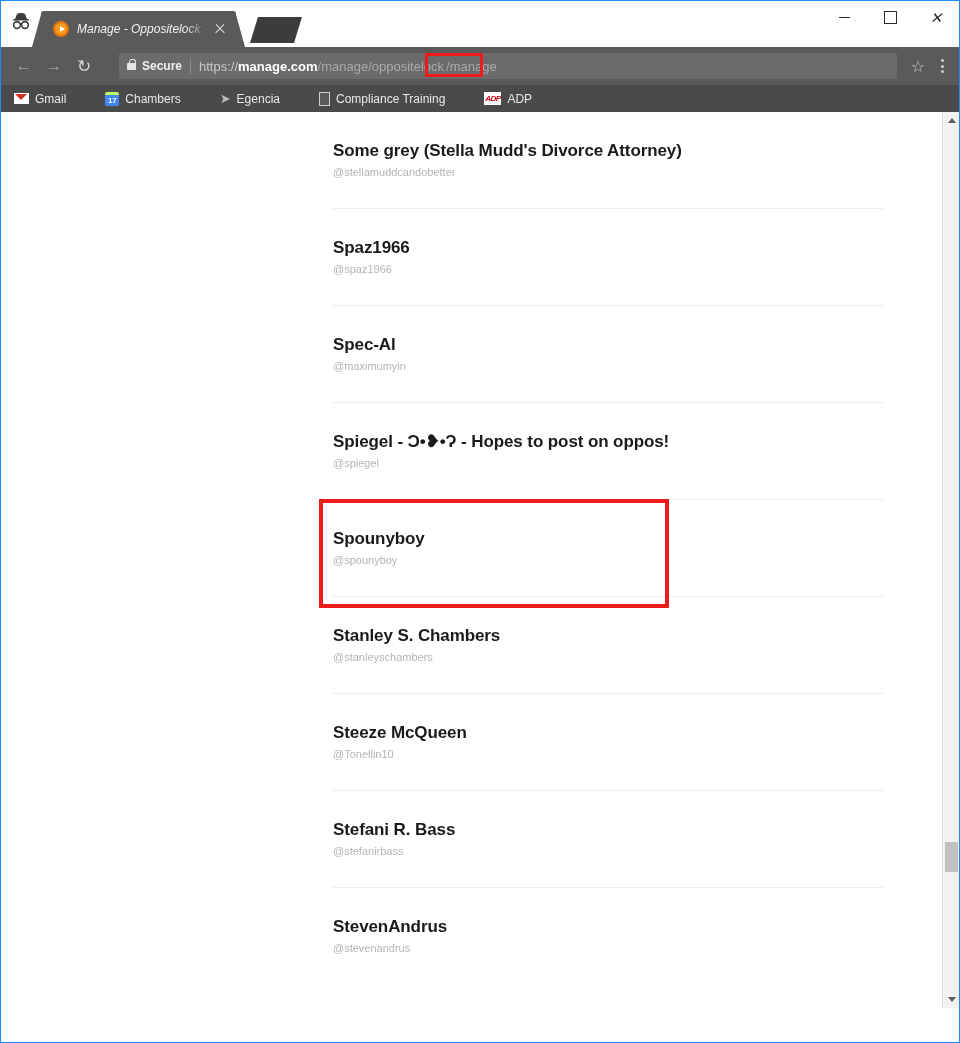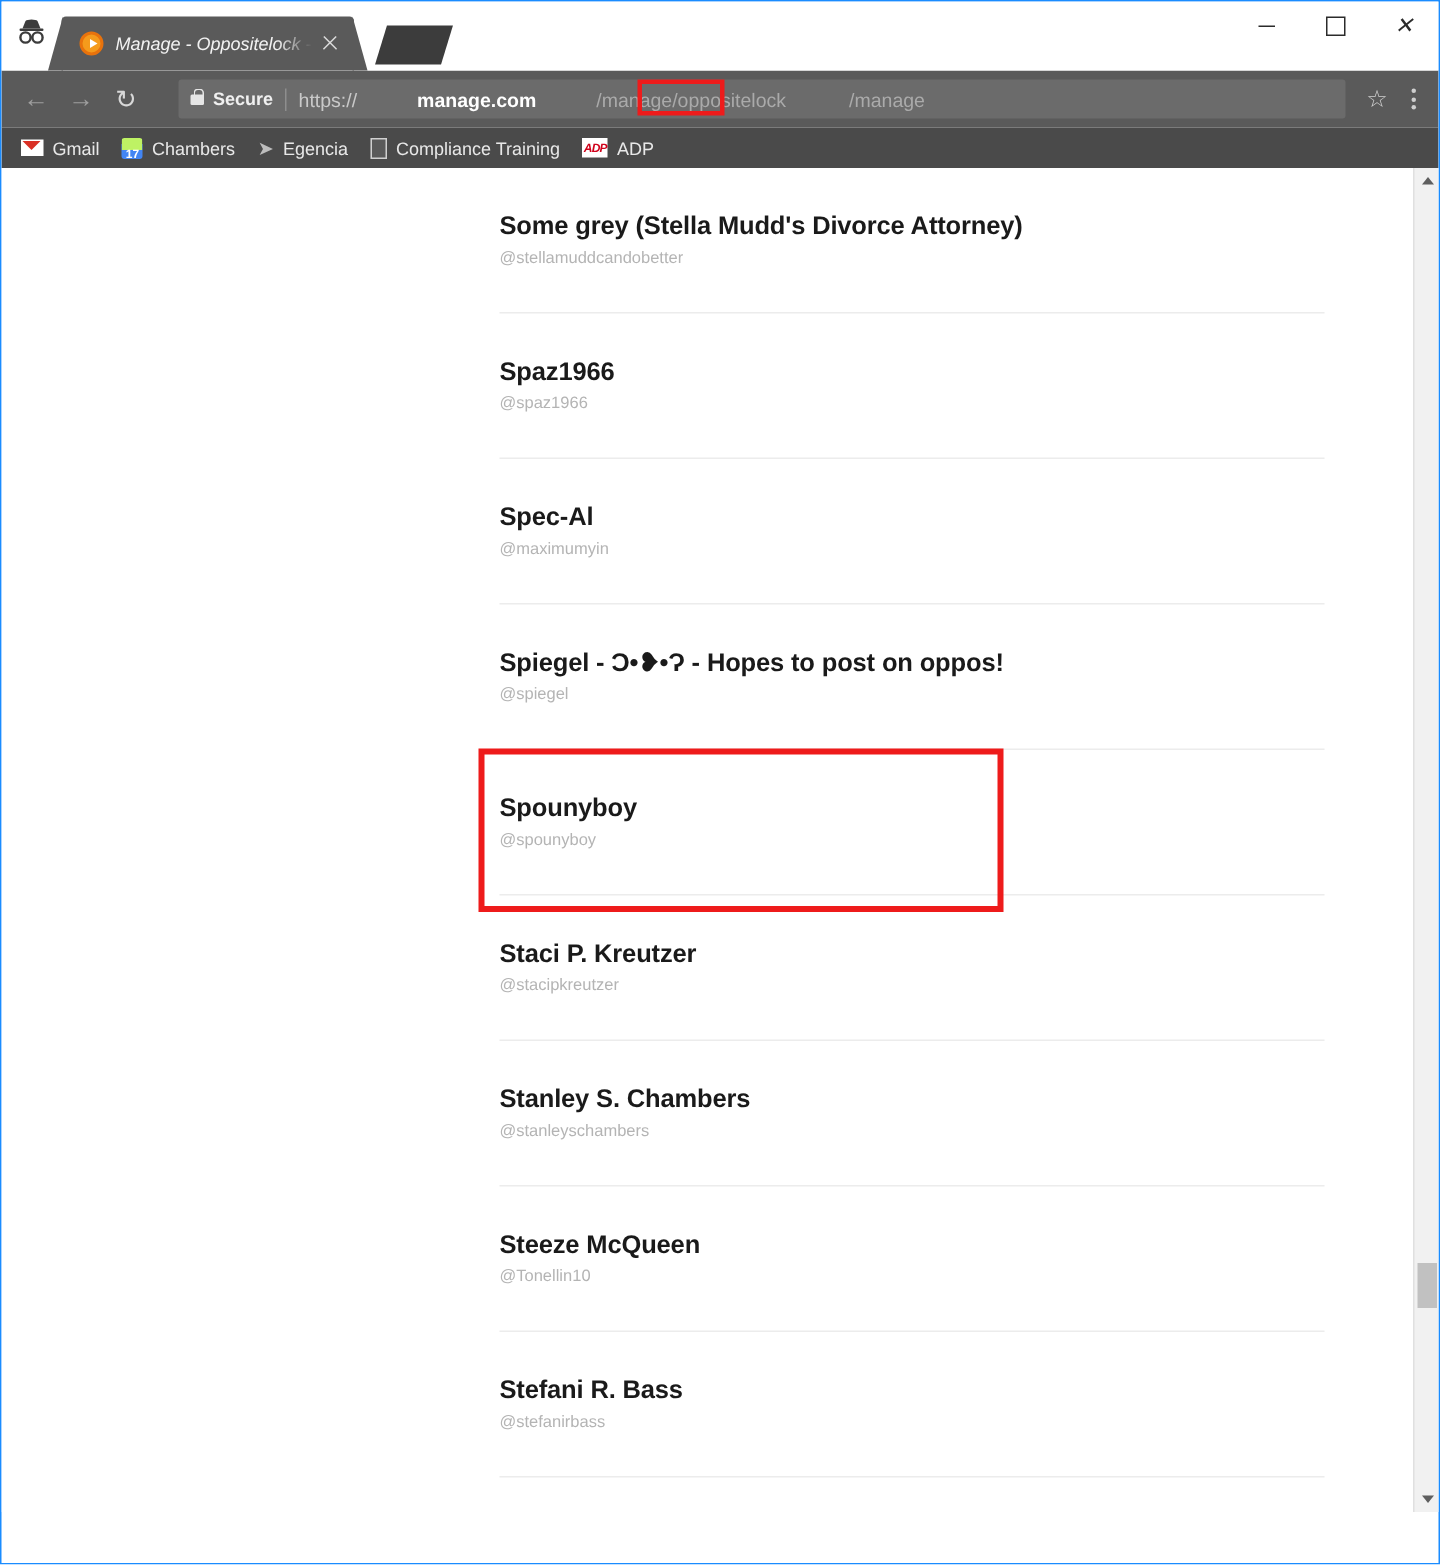--- a/index.html
+++ b/index.html
@@ -201,21 +201,21 @@
     font-weight: bold;
     margin-right: 8px;
     white-space: nowrap;
   }
   .omni-sep {
     width: 1px; height: 15px;
     background: #8e8e8e;
     margin-right: 8px;
     flex: 0 0 auto;
   }
-  .url { font-size: 13px; white-space: nowrap; display: flex; gap: 40px; }
+  .url { font-size: 13px; white-space: nowrap; display: flex; }
   .url-scheme { color: #c9c9c9; }
   .url-host   { color: #ffffff; font-weight: bold; }
   .url-path   { color: #aaaaaa; }
   .url-blocked{ color: #aaaaaa; position: relative; padding: 0 2px; }
 
   #blocked-anno {
     position: absolute;
     left: 424px;
     top: 52px;
     width: 58px;
@@ -236,20 +236,21 @@
   .menu-dots i { width: 3px; height: 3px; background: #cfcfcf; border-radius: 50%; display: block; }
 
   
   #bookmarks {
     height: 27px;
     background: #4a4a4a;
     display: flex;
     align-items: center;
     padding-left: 10px;
     overflow: hidden;
+    gap: 24px;
   }
   .bm {
     display: flex;
     align-items: center;
     height: 22px;
     padding: 0 8px 0 3px;
     margin-right: 4px;
     white-space: nowrap;
   }
   .bm-label { color: #e8e8e8; font-size: 12px; margin-left: 6px; }
@@ -270,21 +271,21 @@
   }
   .bm-cal {
     width: 14px; height: 14px;
     background: #4285f4;
     border-radius: 2px;
     color: #ffffff;
     font-size: 8px;
     font-weight: bold;
     display: flex; align-items: center; justify-content: center;
     flex: 0 0 auto;
-    border-top: 8px solid #bef264;
+    border-top: 3px solid #bef264;
   }
   .bm-egencia { color: #bdbdbd; font-size: 13px; line-height: 1; flex: 0 0 auto; }
   .bm-doc {
     width: 11px; height: 14px;
     border: 1px solid #d0d0d0;
     background: #5a5a5a;
     flex: 0 0 auto;
   }
   .bm-adp {
     width: 17px; height: 13px;
@@ -503,24 +504,20 @@
         </div>
         <div class="user-row">
           <div class="user-name">Spiegel - Ɔ•❥•Ɂ - Hopes to post on oppos!</div>
           <div class="user-handle">@spiegel</div>
         </div>
         <div class="user-row">
           <div class="user-name">Spounyboy</div>
           <div class="user-handle">@spounyboy</div>
         </div>
         <div class="user-row">
-          <div class="user-name">Staci P. Kreutzer</div>
-          <div class="user-handle">@stacipkreutzer</div>
-        </div>
-        <div class="user-row">
           <div class="user-name">Stanley S. Chambers</div>
           <div class="user-handle">@stanleyschambers</div>
         </div>
         <div class="user-row">
           <div class="user-name">Steeze McQueen</div>
           <div class="user-handle">@Tonellin10</div>
         </div>
         <div class="user-row">
           <div class="user-name">Stefani R. Bass</div>
           <div class="user-handle">@stefanirbass</div>

